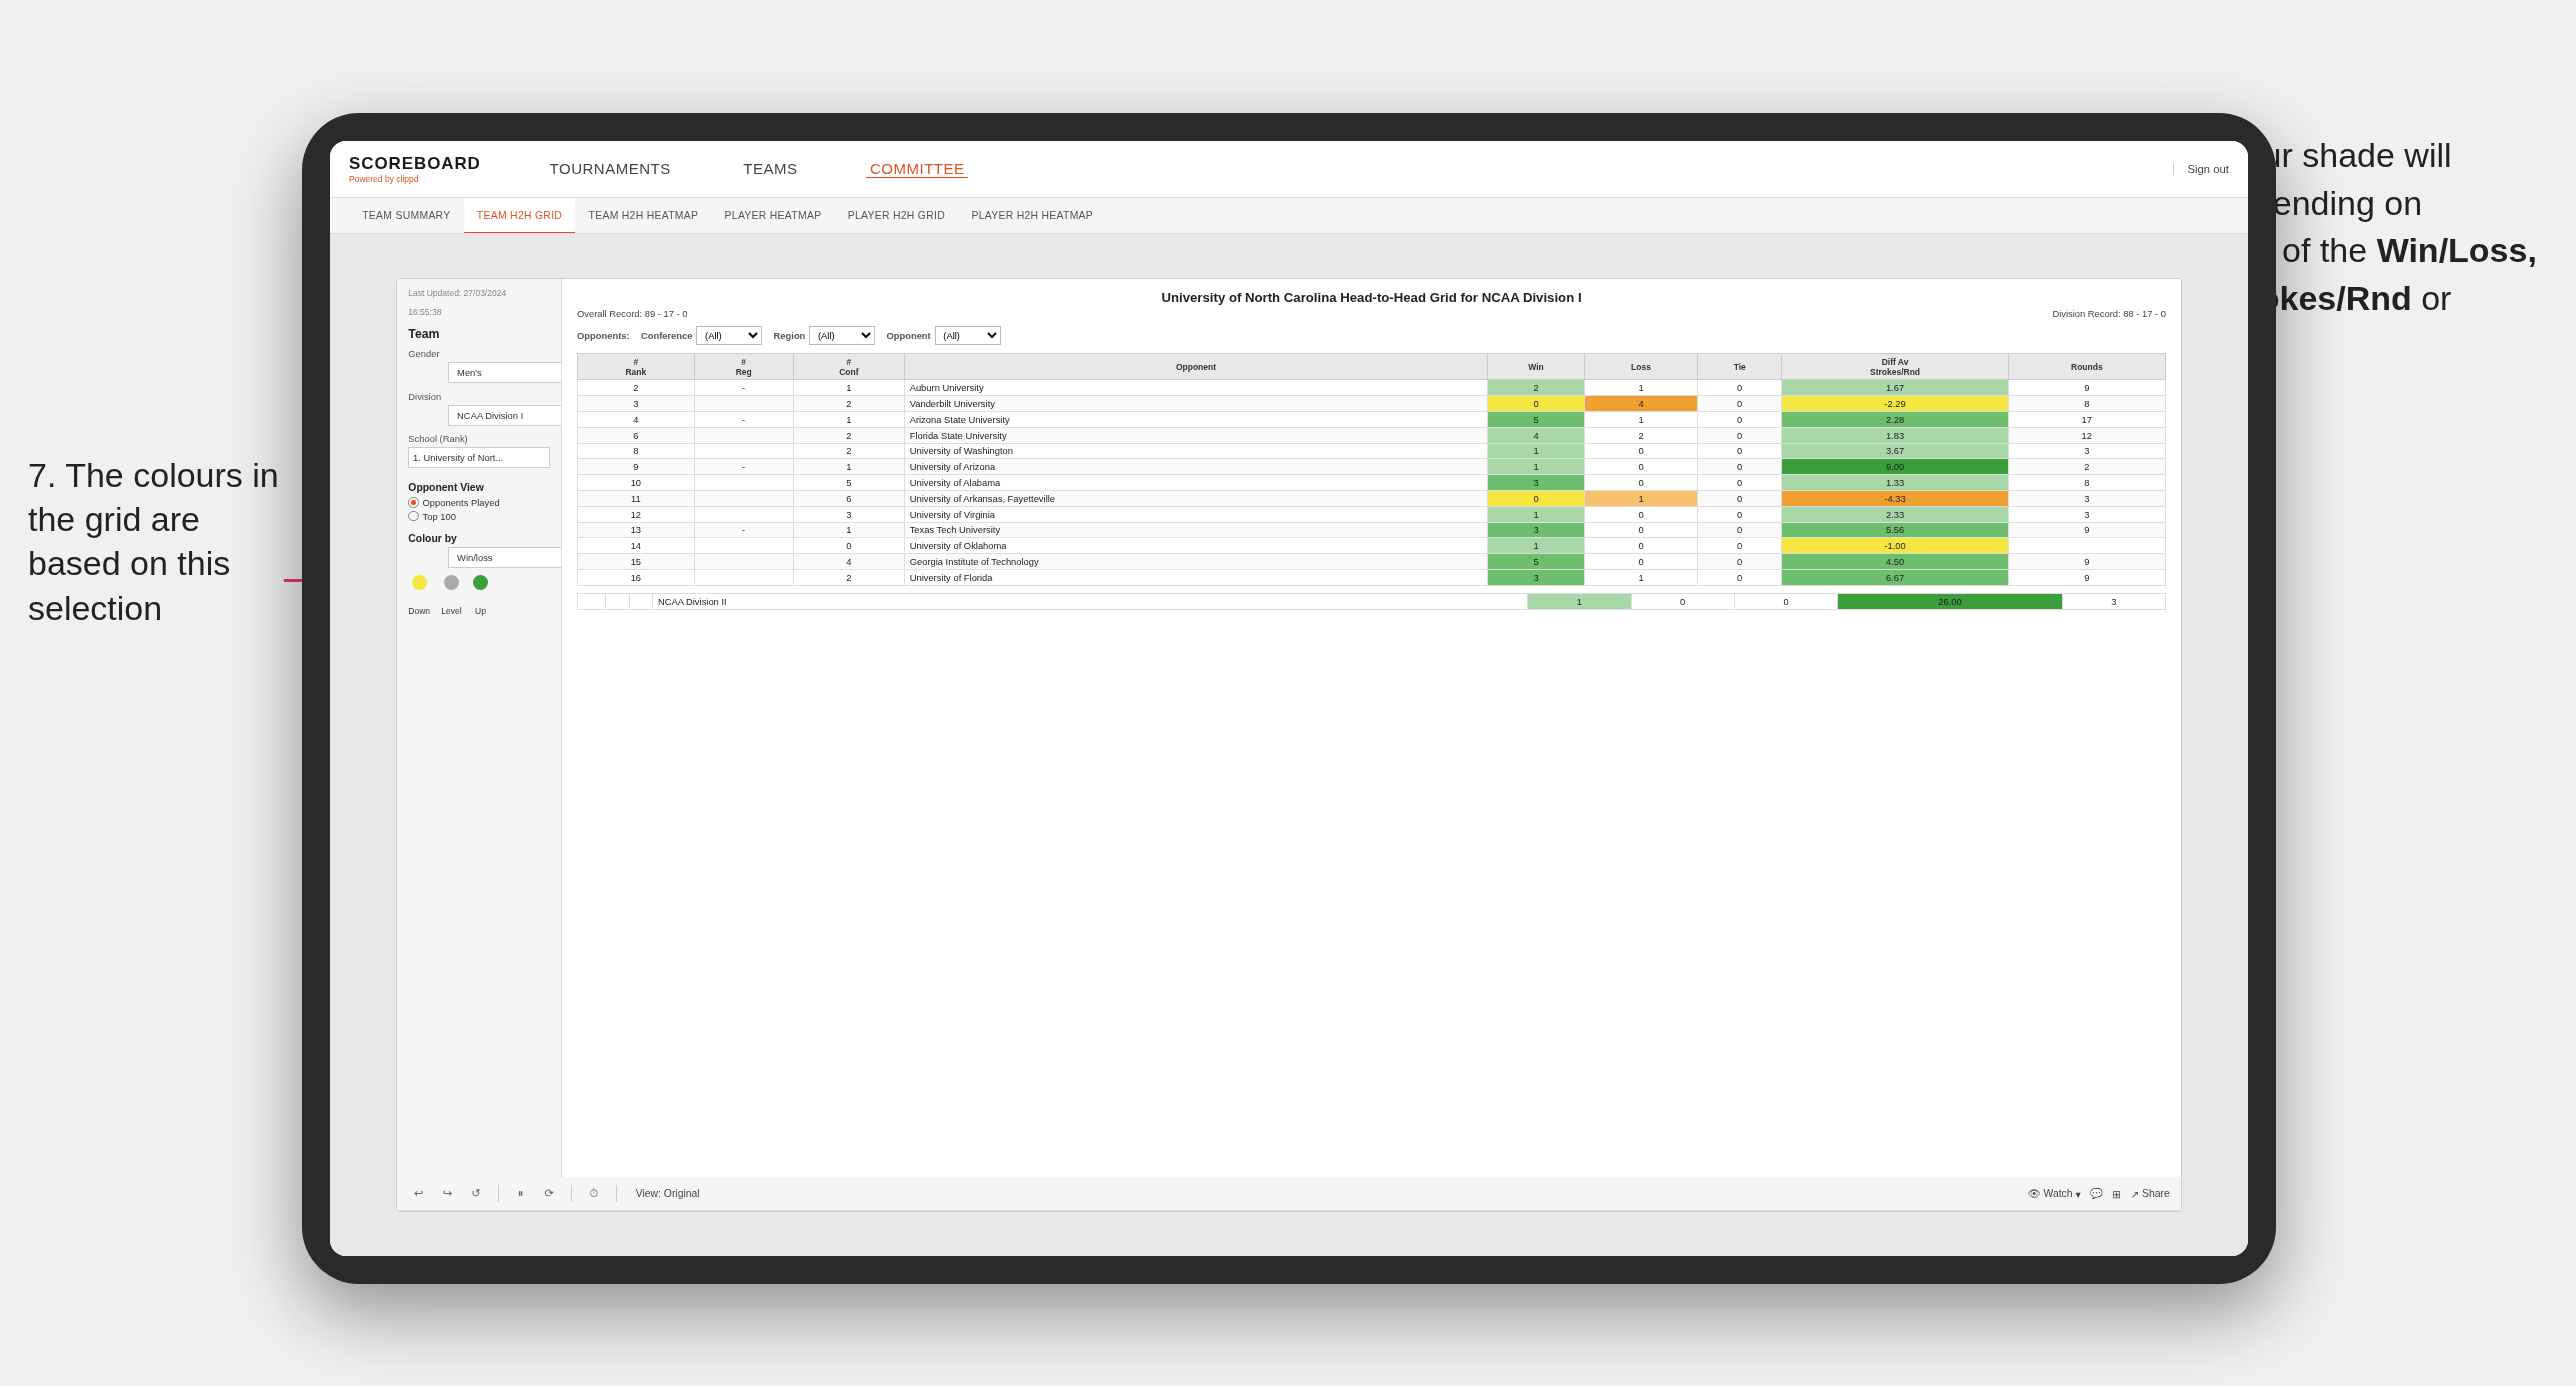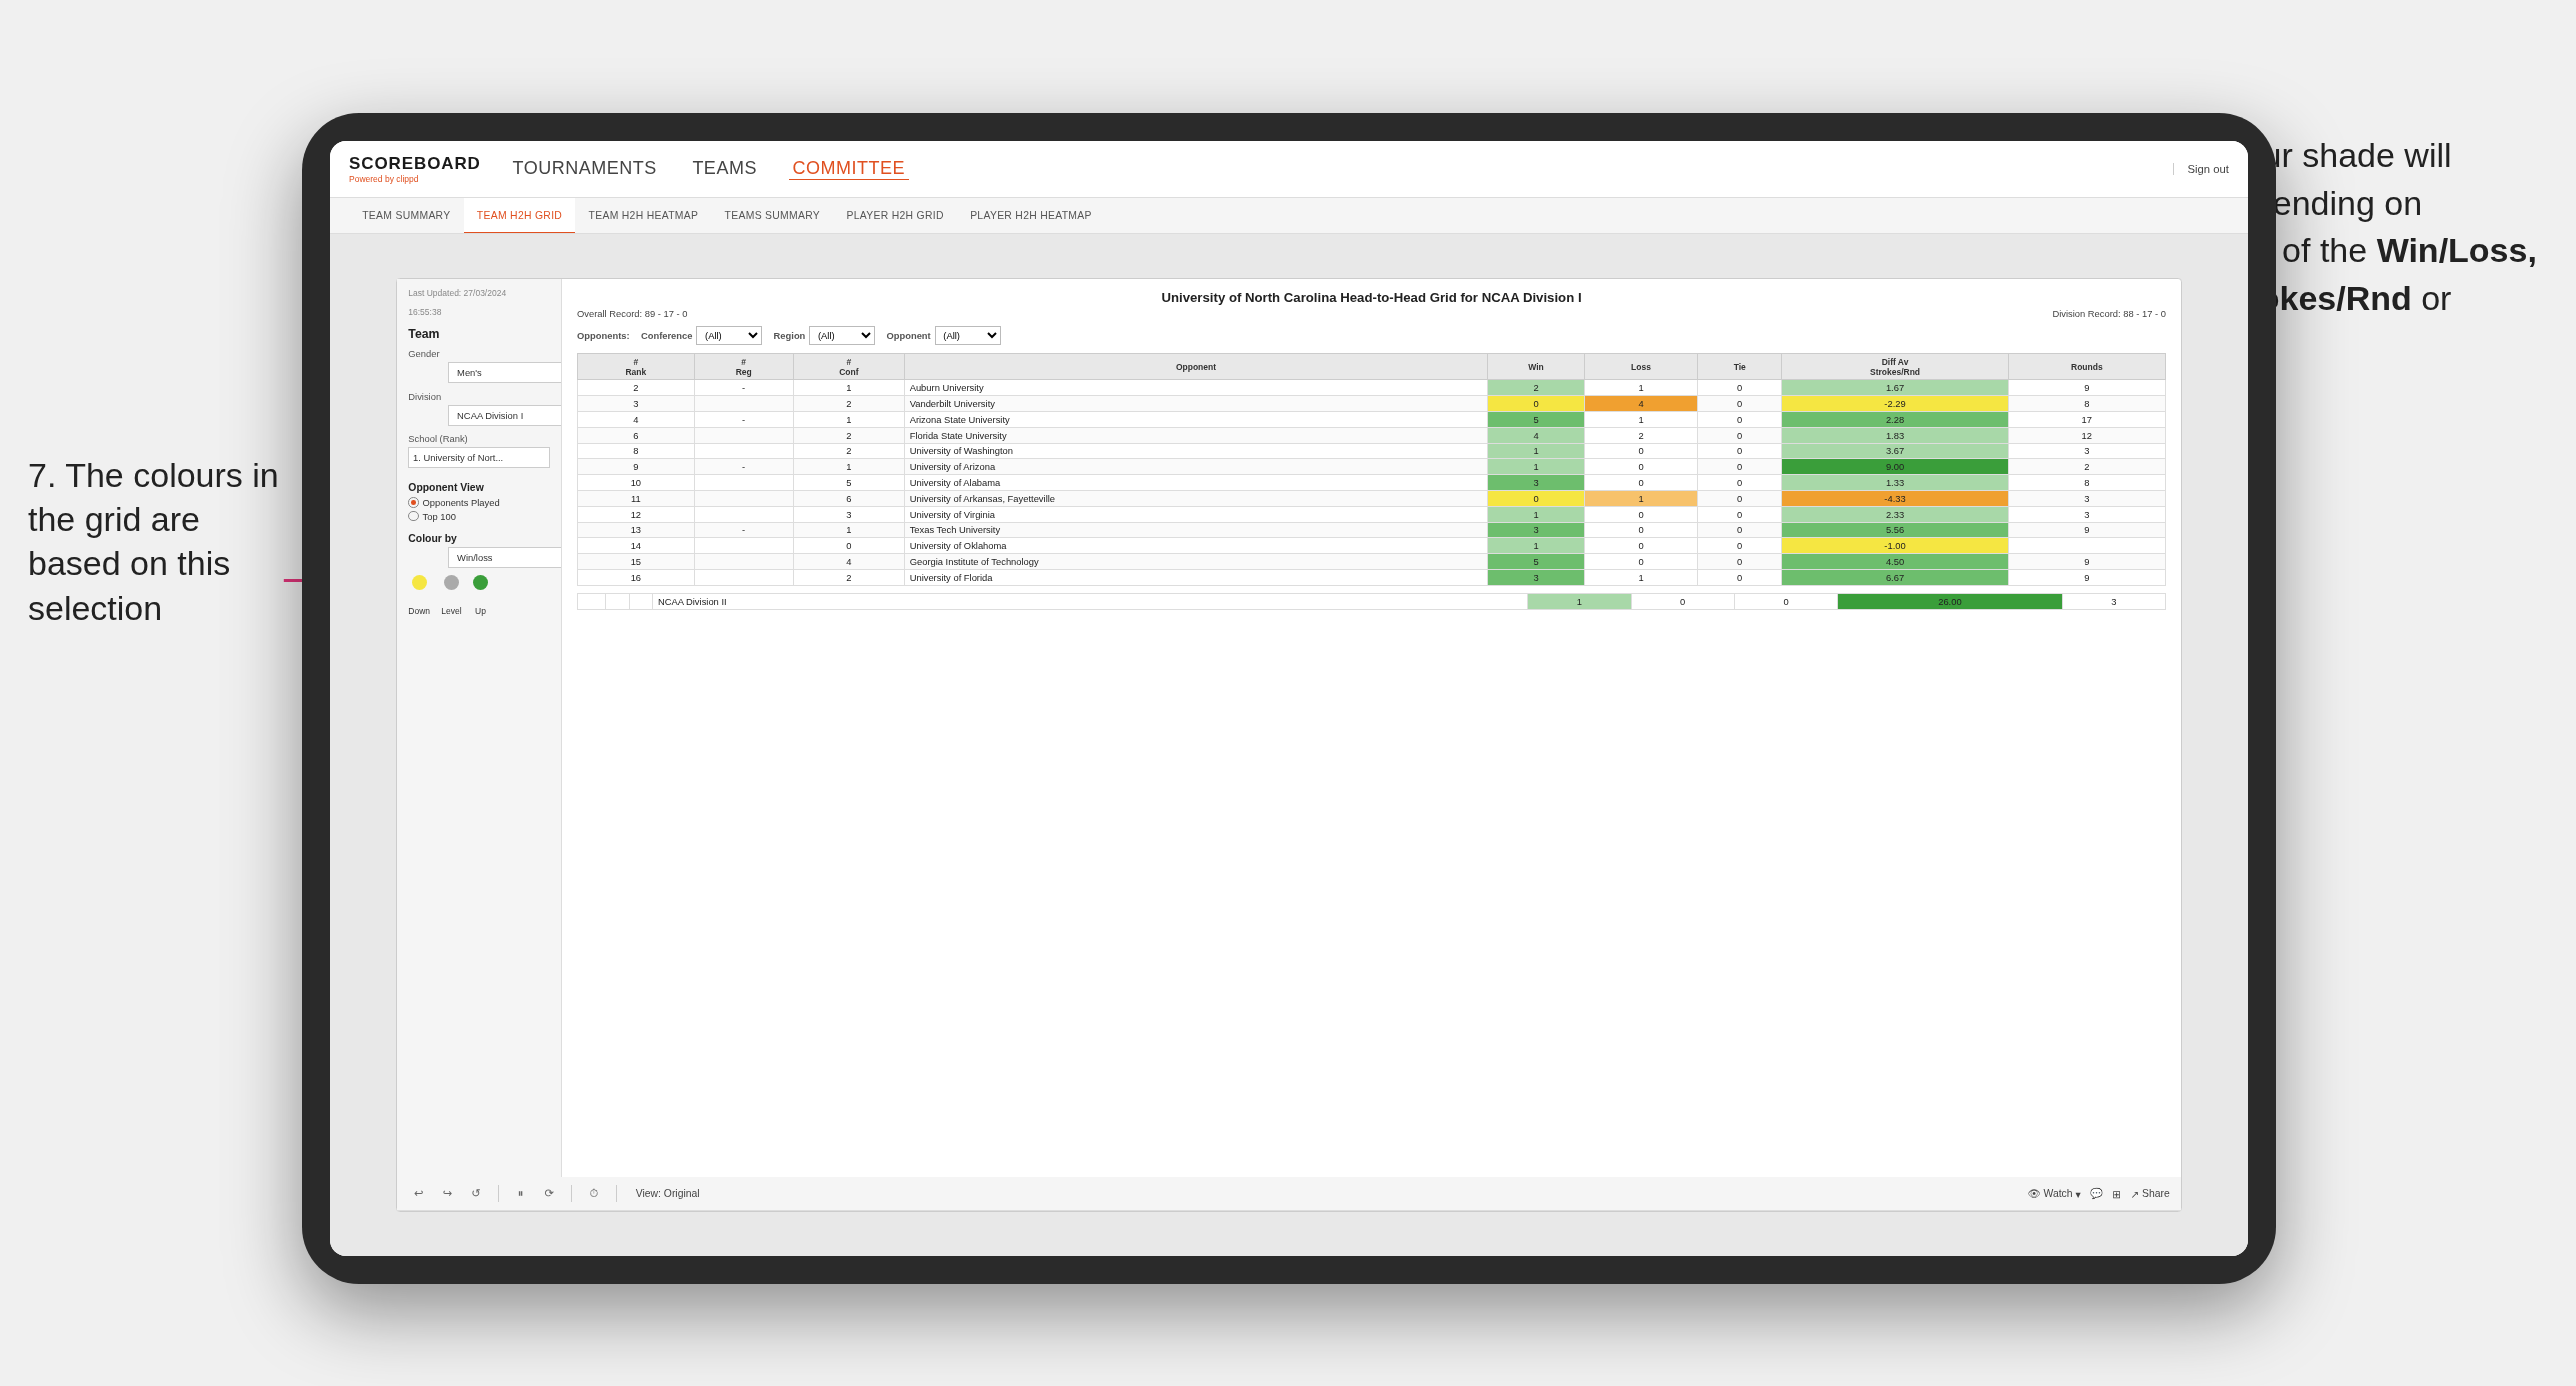--- a/index.html
+++ b/index.html
@@ -91,26 +91,27 @@
       margin-top: 0.9px;
     }
 
     .nav-items {
       display: flex;
       gap: 28px;
       flex: 1;
     }
 
     .nav-item {
-      font-size: 18px;
+      font-size: 15px;
       color: #444;
       cursor: pointer;
       font-weight: 500;
       letter-spacing: 0.5px;
       padding: 0 3.8px;
+      margin-left: 37px;
     }
 
     .nav-item.active {
       color: #e05020;
       border-bottom: 1.9px solid #e05020;
     }
 
     .sign-out {
       font-size: 11.3px;
       color: #444;
@@ -486,21 +487,21 @@
         <span class="nav-item">TEAMS</span>
         <span class="nav-item active">COMMITTEE</span>
       </div>
       <div class="sign-out">Sign out</div>
     </div>
 
     <div class="sub-nav">
       <span class="sub-nav-item">TEAM SUMMARY</span>
       <span class="sub-nav-item active">TEAM H2H GRID</span>
       <span class="sub-nav-item">TEAM H2H HEATMAP</span>
-      <span class="sub-nav-item">TEAMS SUMMARY</span>
+      <span class="sub-nav-item">PLAYER HEATMAP</span>
       <span class="sub-nav-item">PLAYER H2H GRID</span>
       <span class="sub-nav-item">PLAYER H2H HEATMAP</span>
     </div>
 
     <div class="main-content">
       <div class="tableau-embed">
 
         <div class="viz-content">
 
           <div class="left-panel">

